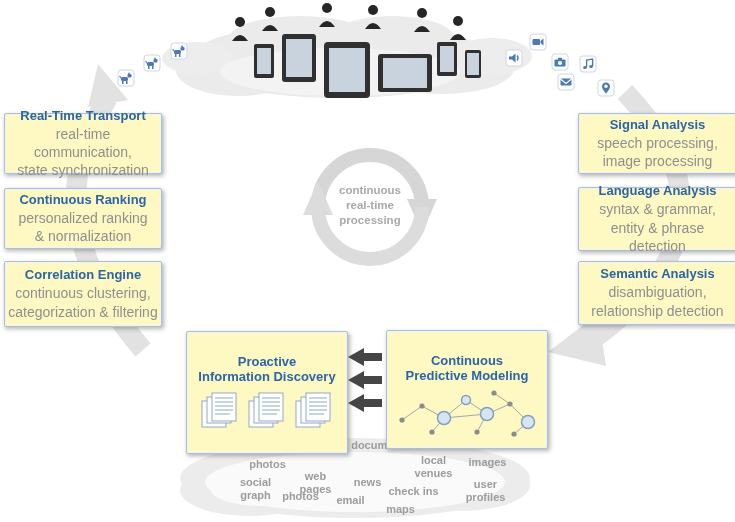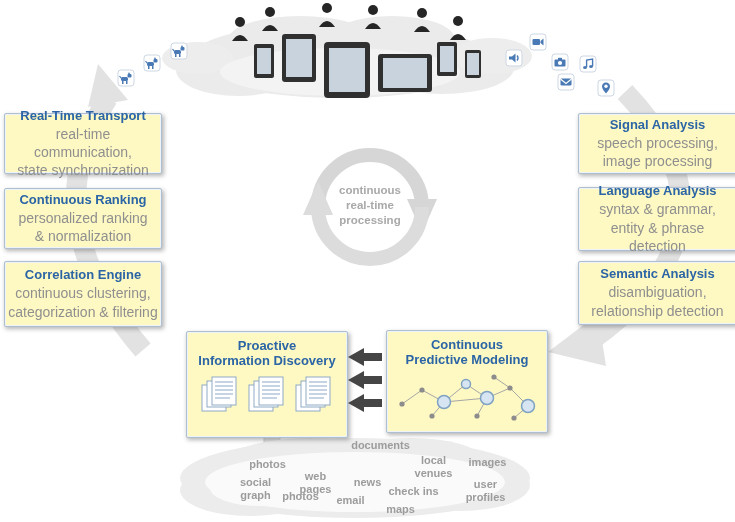--- a/index.html
+++ b/index.html
@@ -11,21 +11,21 @@
   .art{position:absolute;left:0;top:0;z-index:1}
   .pbox{
     position:absolute;z-index:3;background:#fef9c3;
     border:1px solid #aebfd2;border-radius:2px;
     box-shadow:1.5px 2px 4px rgba(70,70,70,.4), inset 0 0 0 1px #eef3f8;
     display:flex;flex-direction:column;justify-content:center;align-items:center;
     text-align:center;padding:3px 2px;gap:2px;
   }
   .pbox .t{color:var(--title-blue,#2b65a5);font-weight:bold;font-size:13px;line-height:1.18;white-space:pre-line}
   .pbox .s{color:var(--subtitle-gray,#8f8f8f);font-size:14px;line-height:1.3;white-space:pre-line}
-  .pbox.big{justify-content:flex-start;padding-top:6px}
+  .pbox.big{justify-content:flex-start;padding-top:22px}
   .loop-label{
     position:absolute;left:320px;top:183px;width:100px;z-index:2;
     color:#a9a9a9;font-weight:bold;font-size:11.5px;line-height:1.3;
     text-align:center;white-space:pre-line;
   }
   .tag-cloud{position:absolute;left:175px;top:430px;width:370px;height:90px;z-index:2}
   .tag{
     position:absolute;transform:translateX(-50%);
     color:var(--tag-gray,#9c9c9c);font-weight:bold;font-size:11px;line-height:1.15;
     text-align:center;white-space:pre-line;padding-left:41px;

